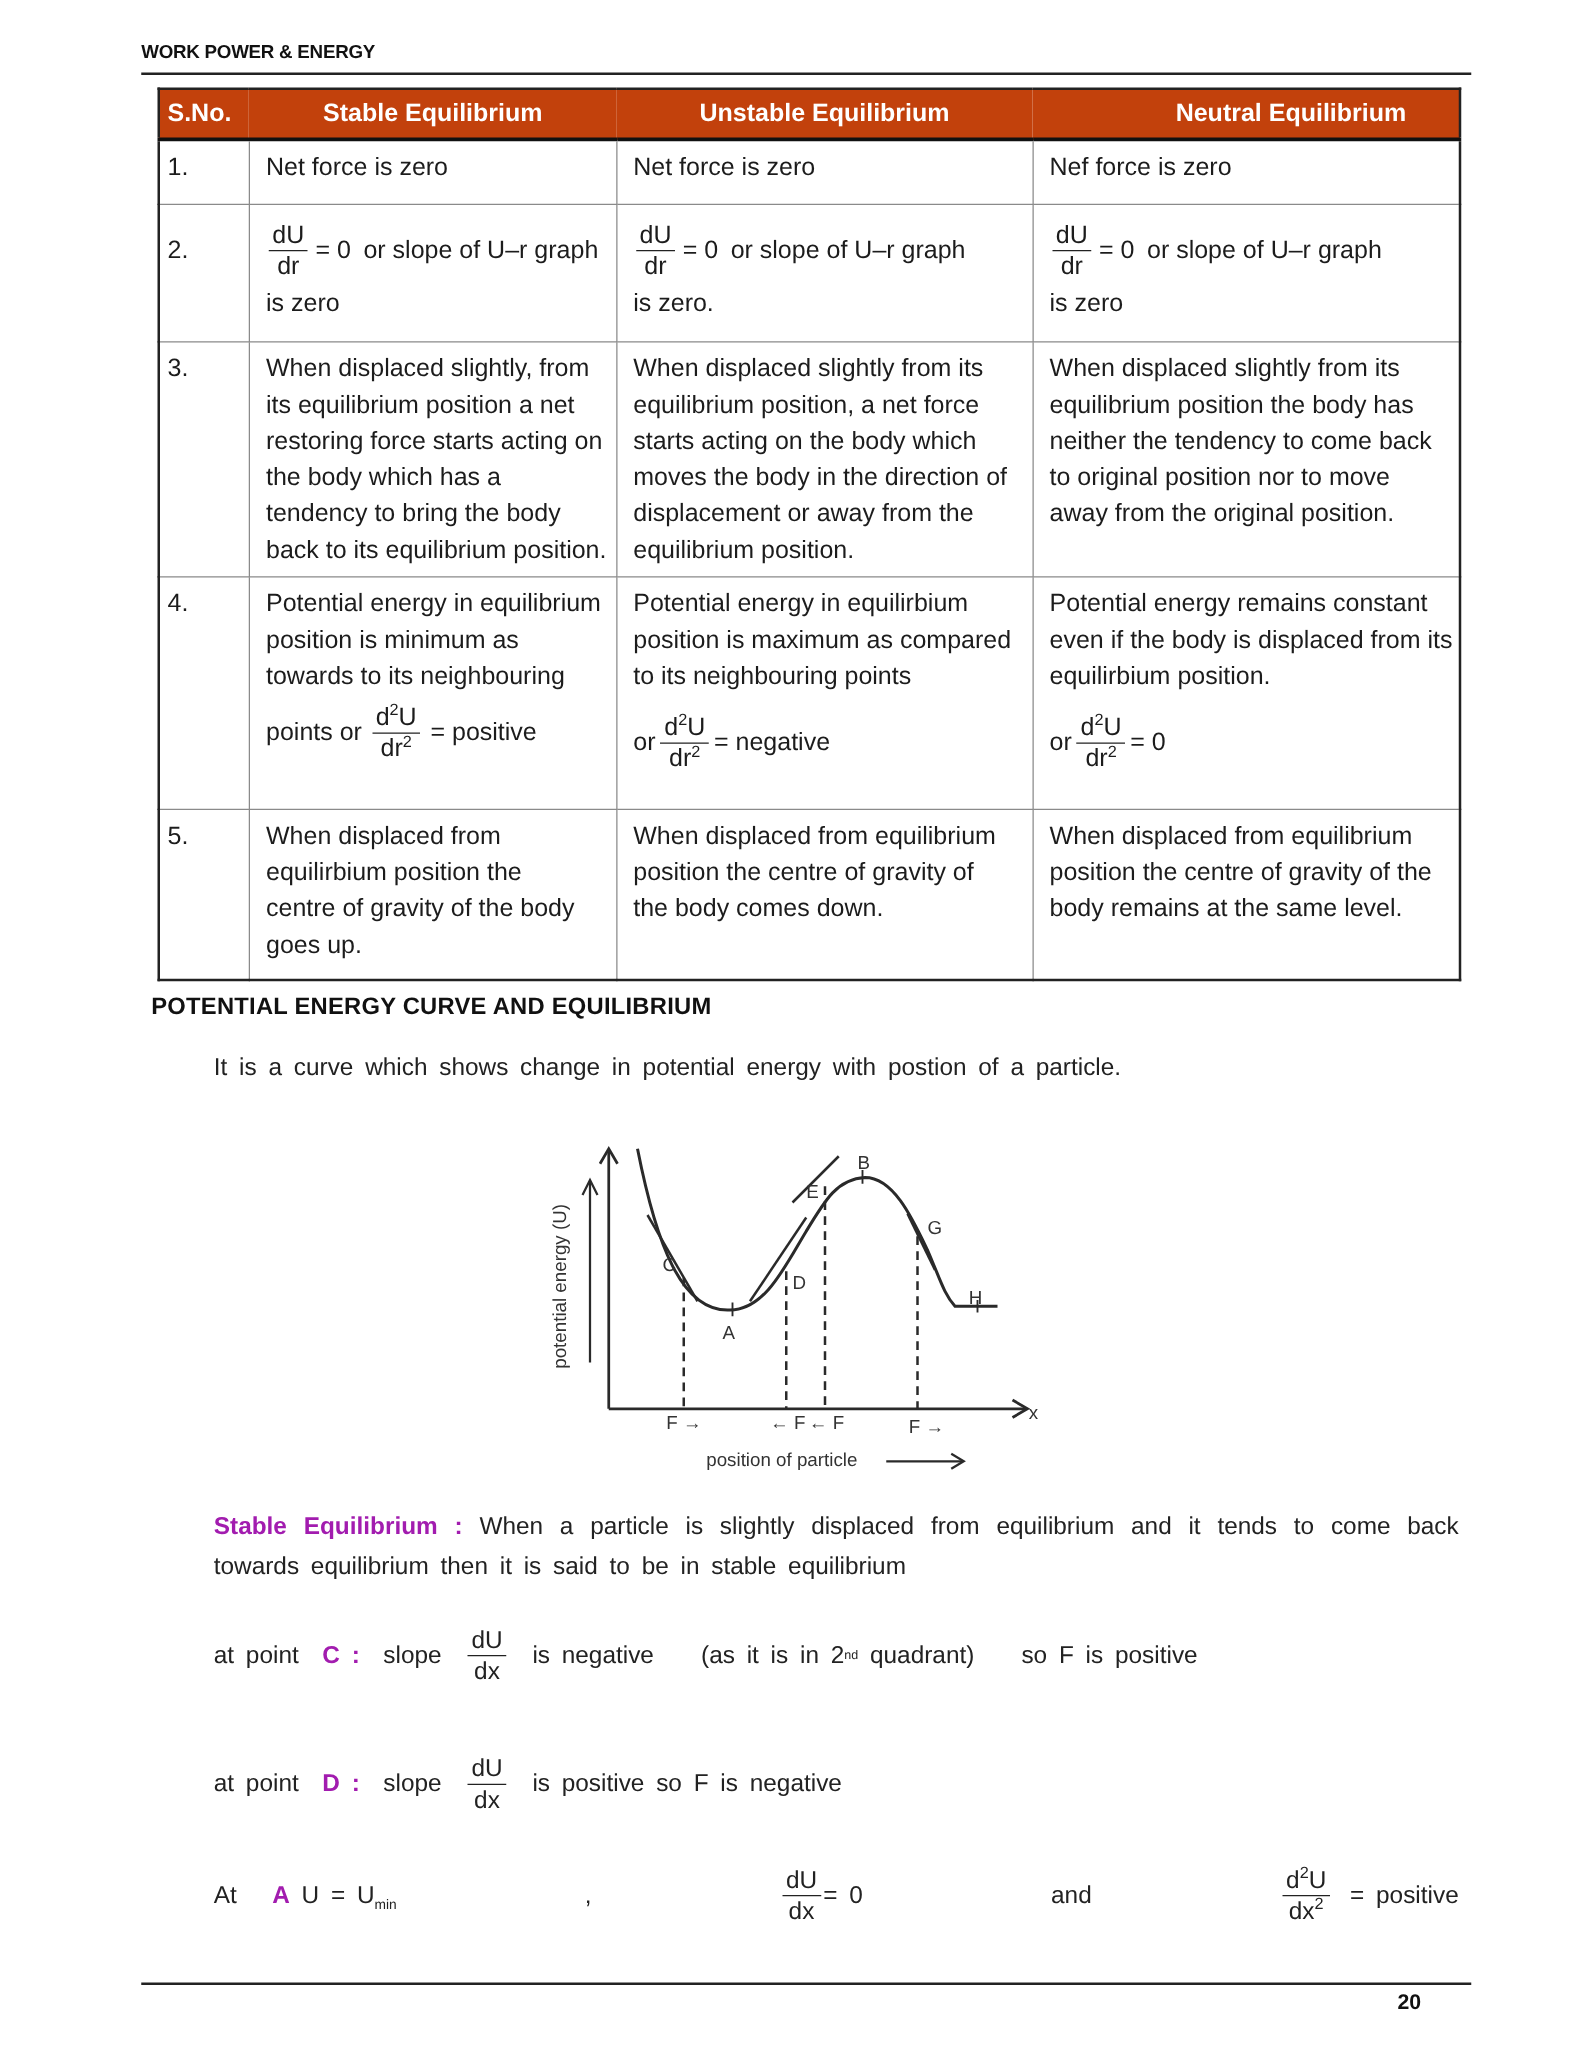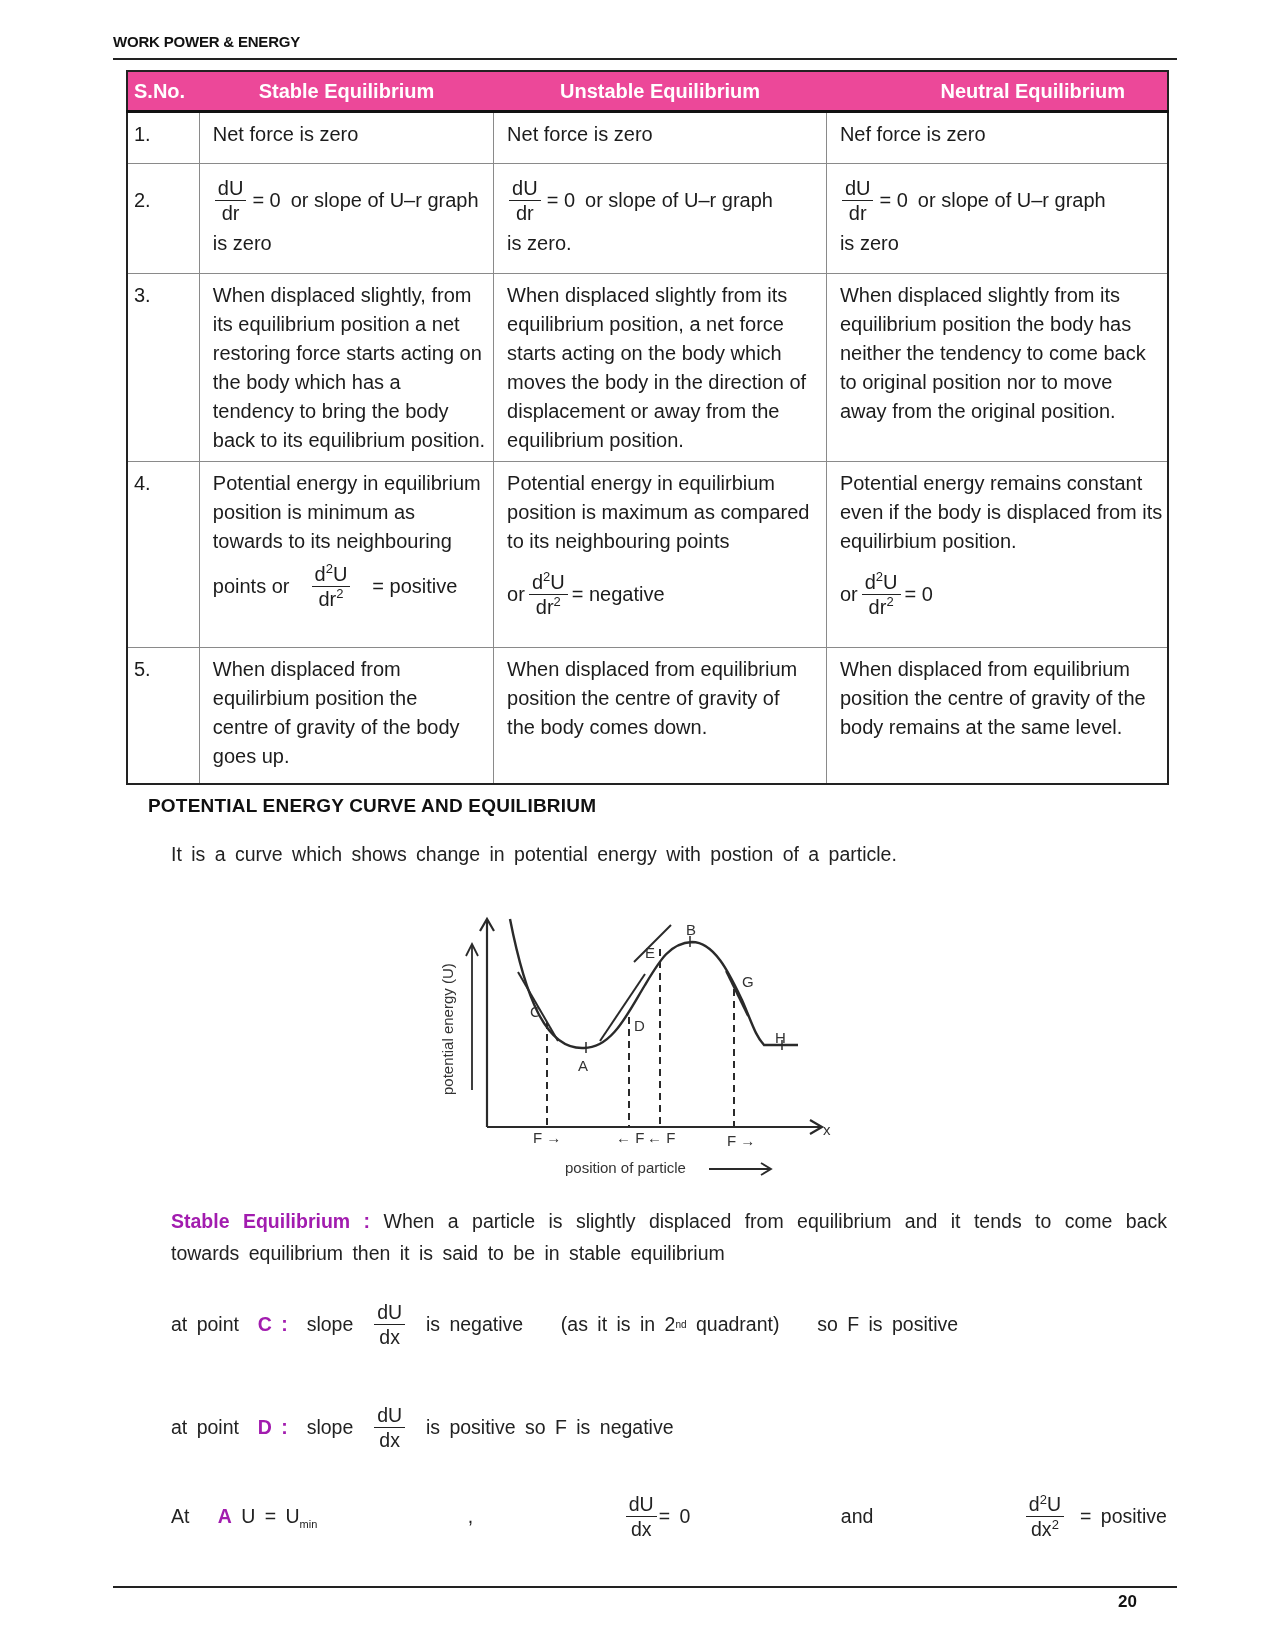--- a/index.html
+++ b/index.html
@@ -3,34 +3,34 @@
 <meta charset="utf-8">
 <style>
   html, body { margin:0; padding:0; background:#fff; }
   body { width:1275px; height:1650px; position:relative; overflow:hidden;
          font-family:"Liberation Sans", sans-serif; color:#222; }
   .abs { position:absolute; }
   .running-head { left:113px; top:33px; font-size:15px; font-weight:bold; color:#111; letter-spacing:-0.2px; }
   .rule { background:#222; height:2px; }
   table.eq { position:absolute; left:126px; top:70px; width:1043px; border-collapse:collapse;
              border:2.5px solid #222; font-size:20px; line-height:29px; }
-  table.eq th { background:#ec4899; color:#fff; font-weight:bold; height:38px; padding:0 6px;
+  table.eq th { background:#c2410c; color:#fff; font-weight:bold; height:38px; padding:0 6px;
                 border-bottom:3px solid #111; text-align:center; font-size:20px; }
   table.eq th.sno { text-align:left; width:52px; }
   table.eq td { border:1.5px solid #8a8a8a; vertical-align:top; padding:7px 13px 6px 13px; color:#1c1c1c; }
   table.eq td.sno { padding-left:6px; width:52px; }
   col.c1 { width:64px; } col.c2 { width:296px; } col.c3 { width:337px; } col.c4 { width:346px; }
   .frac { display:inline-flex; flex-direction:column; align-items:center; vertical-align:middle; line-height:24px; margin:0 2px; }
   .frac .num { border-bottom:1.3px solid #222; padding:0 3px; }
   .frac .den { padding:0 3px; }
   .sup { font-size:13px; vertical-align:super; line-height:0; }
   .sub { font-size:11px; vertical-align:sub; line-height:0; }
   .row2-line { display:flex; align-items:center; gap:4px; height:58px; }
   .gap-line { margin-top:6px; }
-  .section-title { left:121px; top:795px; font-size:19px; font-weight:bold; color:#111; letter-spacing:0.2px;margin-left:27px; }
+  .section-title { left:121px; top:795px; font-size:19px; font-weight:bold; color:#111; letter-spacing:0.2px; }
   .para { font-size:19.5px; color:#222; word-spacing:4px; }
   .bold { font-weight:bold; color:#a21caf; }
   .formula-line { display:flex; align-items:center; font-size:19.5px; word-spacing:4px; }
   .page-num { left:1118px; top:1592px; font-size:17px; font-weight:bold; color:#111; }
 </style>
 </head>
 <body>
 
 <div class="abs running-head">WORK POWER &amp; ENERGY</div>
 <div class="abs rule" style="left:113px; top:58px; width:1064px;"></div>
@@ -98,21 +98,21 @@
     <tr style="height:182px;">
       <td class="sno">3.</td>
       <td style="padding-right:6px;">When displaced slightly, from its equilibrium position a net restoring force starts acting on the body which has a tendency to bring the body back to its equilibrium position.</td>
       <td style="padding-right:6px;">When displaced slightly from its equilibrium position, a net force starts acting on the body which moves the body in the direction of displacement or away from the equilibrium position.</td>
       <td style="padding-right:4px;">When displaced slightly from its equilibrium position the body has neither the tendency to come back to original position nor to move away from the original position.</td>
     </tr>
     <tr style="height:186px;">
       <td class="sno">4.</td>
       <td style="padding-right:6px;">
         <div>Potential energy in equilibrium position is minimum as towards to its neighbouring</div>
-        <div class="gap-line" style="display:flex; align-items:center; gap:20px; ">
+        <div class="gap-line" style="display:flex; align-items:center; gap:6px; ">
           <span>points or</span>
           <span class="frac">
               <span class="num"><span>d</span><span class="sup">2</span><span>U</span></span>
               <span class="den"><span>dr</span><span class="sup">2</span></span>
             </span>
           <span>= positive</span>
         </div>
       </td>
       <td style="padding-right:6px;">
         <div>Potential energy in equilirbium position is maximum as compared to its neighbouring points</div>

